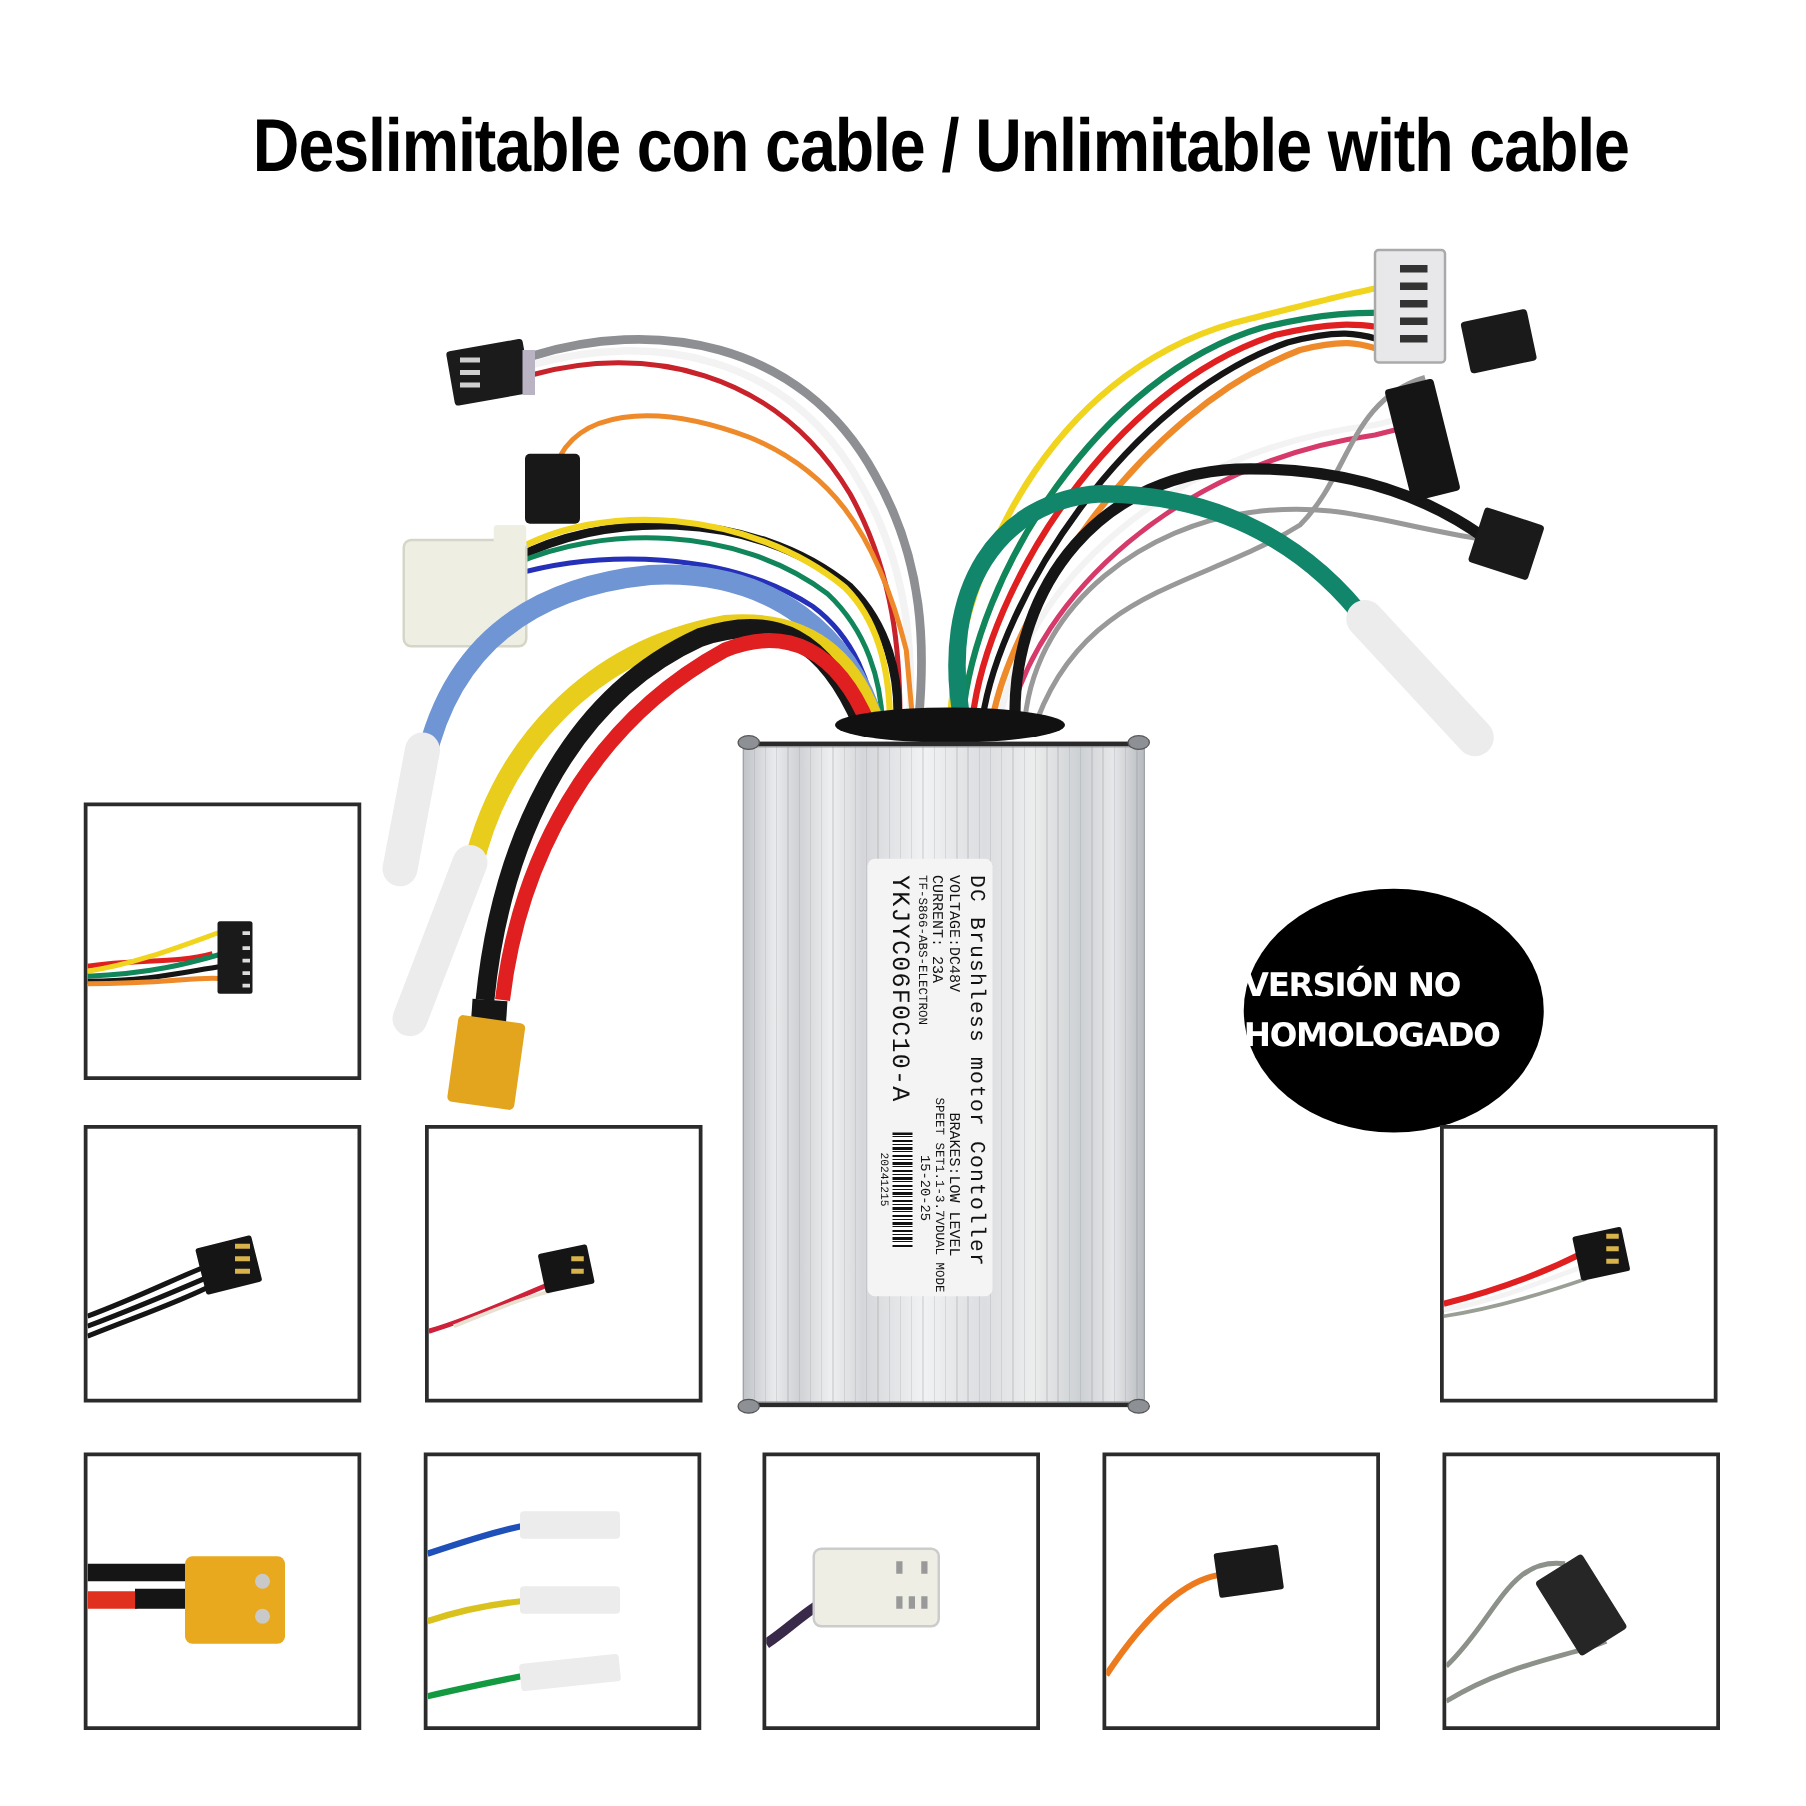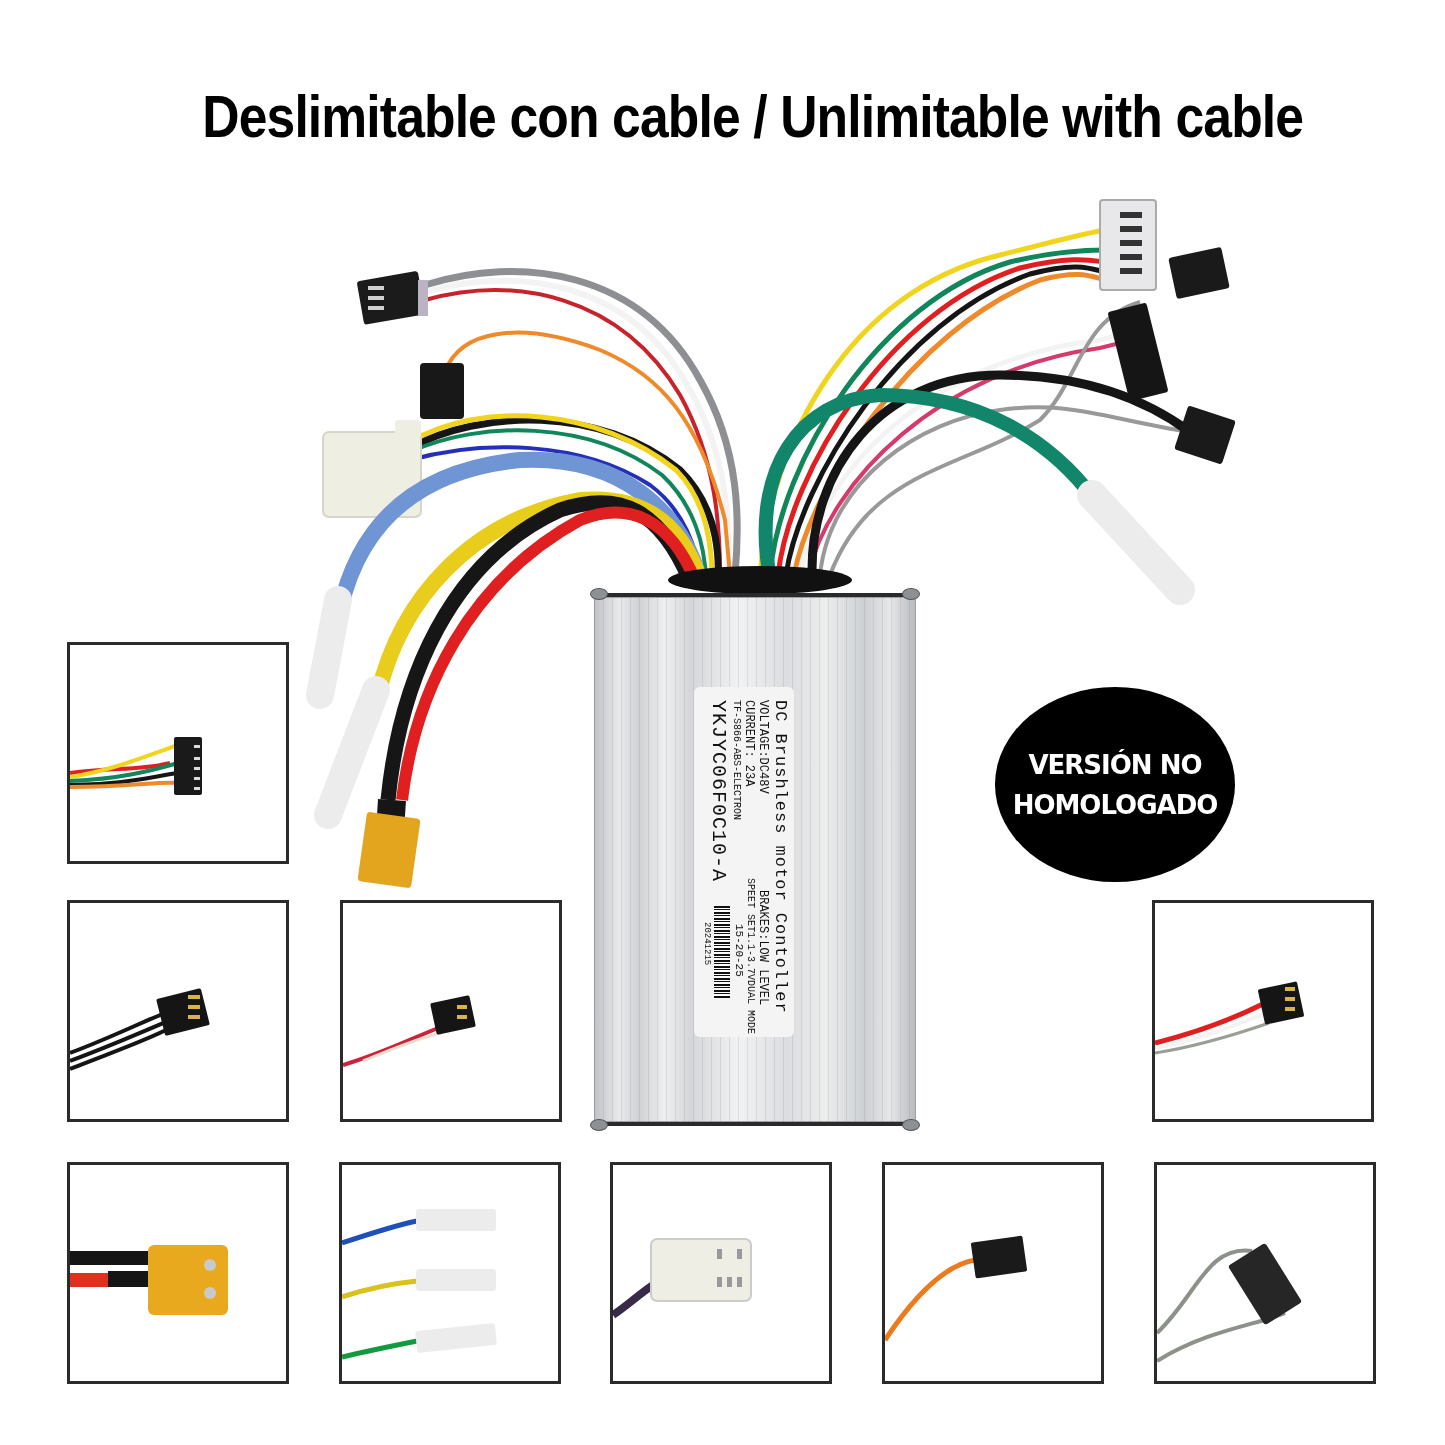--- a/index.html
+++ b/index.html
@@ -41,23 +41,23 @@
   .r2 { position:absolute; left:198px; top:22px; font-size:12px; white-space:nowrap; }
   .r3 { position:absolute; left:186px; top:36px; font-size:10px; white-space:nowrap; }
   .r4 { position:absolute; left:232px; top:47px; font-size:11px; white-space:nowrap; }
   .barcode {
     position:absolute; left:214px; top:62px; width:92px; height:16px;
     background:repeating-linear-gradient(90deg,#111 0px,#111 2px,#fff 2px,#fff 3px,#111 3px,#111 4px,#fff 4px,#fff 6px);
   }
   .bc-num { position:absolute; left:230px; top:80px; font-size:9px; white-space:nowrap; }
 
   .badge {
-    position:absolute; left:995px; top:687px; width:240px; height:195px;
+    position:absolute; left:995px; top:711px; width:240px; height:195px;
     background:#000; border-radius:50%;
-    display:flex; flex-direction:column; align-items:center; justify-content:center;
+    display:flex; flex-direction:column; justify-content:center;
     color:#fff; font-family:"DejaVu Sans", sans-serif; font-weight:bold; font-size:26px; line-height:40px;
     letter-spacing:-1px;
   }
   .thumb {
     position:absolute; width:222px; height:222px; border:3px solid #2b2b2b; background:#fff; box-sizing:border-box;
   }
   .thumb svg { position:absolute; left:0; top:0; width:216px; height:216px; }
 </style>
 </head>
 <body>

